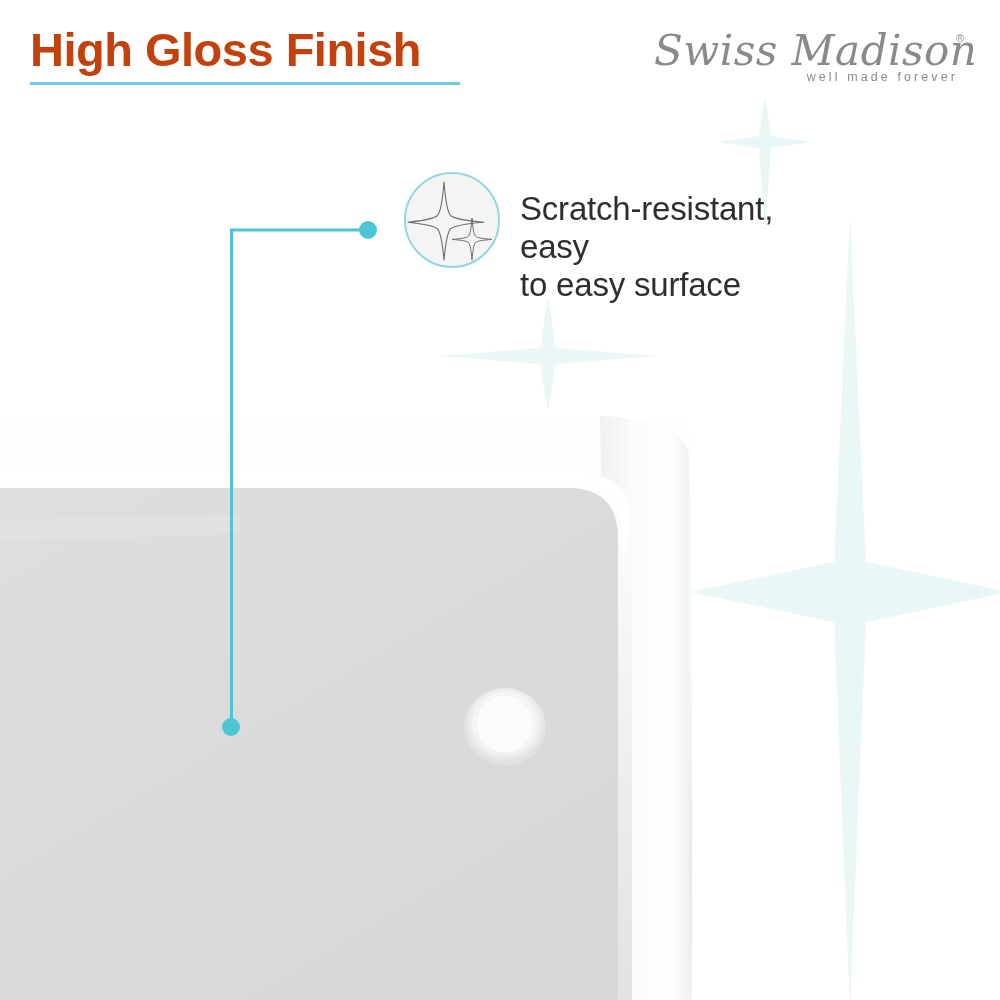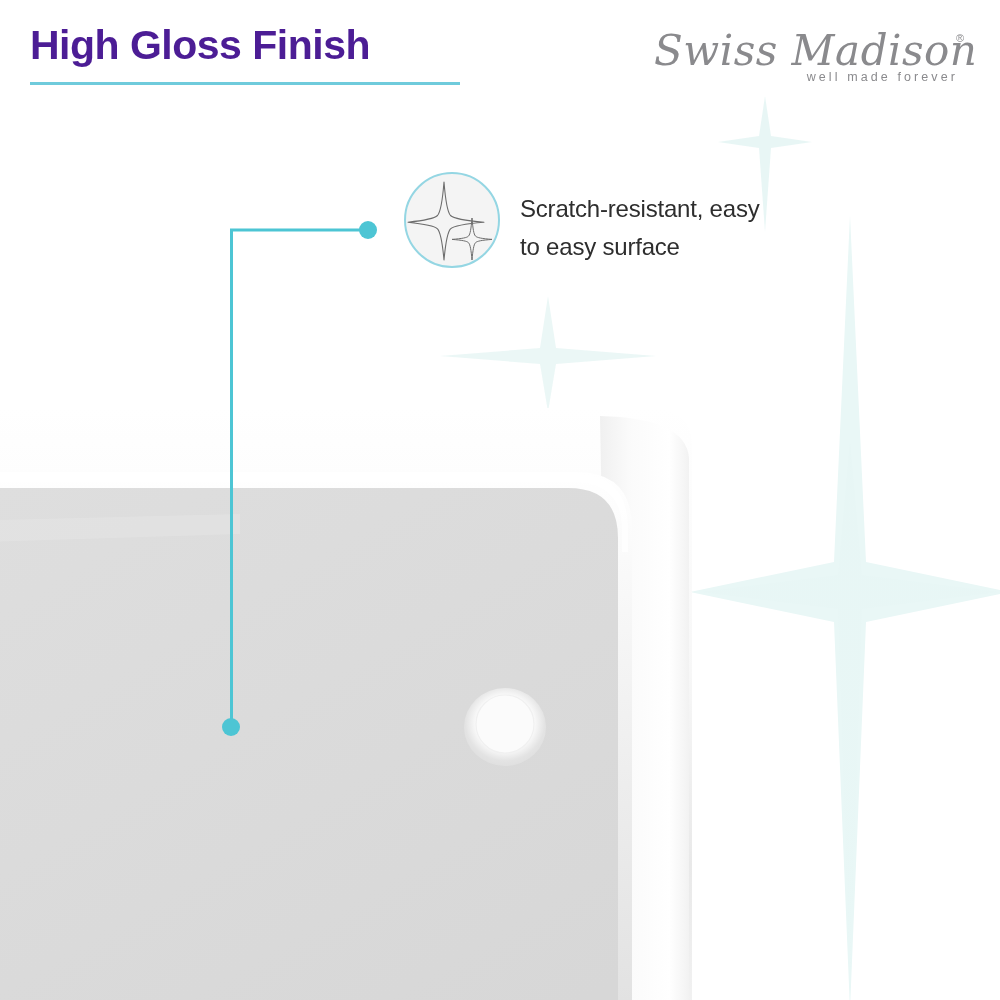--- a/index.html
+++ b/index.html
@@ -21,24 +21,24 @@
     position: absolute;
     inset: 0;
     pointer-events: none;
   }
 
   
   #page-title {
     position: absolute;
     left: 30px;
     top: 22px;
-    font-size: 41px;
+    font-size: 47px;
     font-weight: bold;
     letter-spacing: -0.5px;
-    color: #4c1d95;
+    color: #c2410c;
     white-space: nowrap;
   }
   #title-underline {
     position: absolute;
     left: 30px;
     top: 82px;
     width: 430px;
     height: 3px;
     background: #6fcbdc;
   }
@@ -103,21 +103,21 @@
     box-sizing: border-box;
   }
   #feature-badge svg { display: block; }
 
   
   #feature-text {
     position: absolute;
     left: 520px;
     top: 190px;
     width: 330px;
-    font-size: 24px;
+    font-size: 33px;
     line-height: 38px;
     color: #2e2e2e;
     letter-spacing: -0.2px;
   }
   #feature-text .ln { display: block; }
 
   
   #product {
     position: absolute;
     left: -60px;

